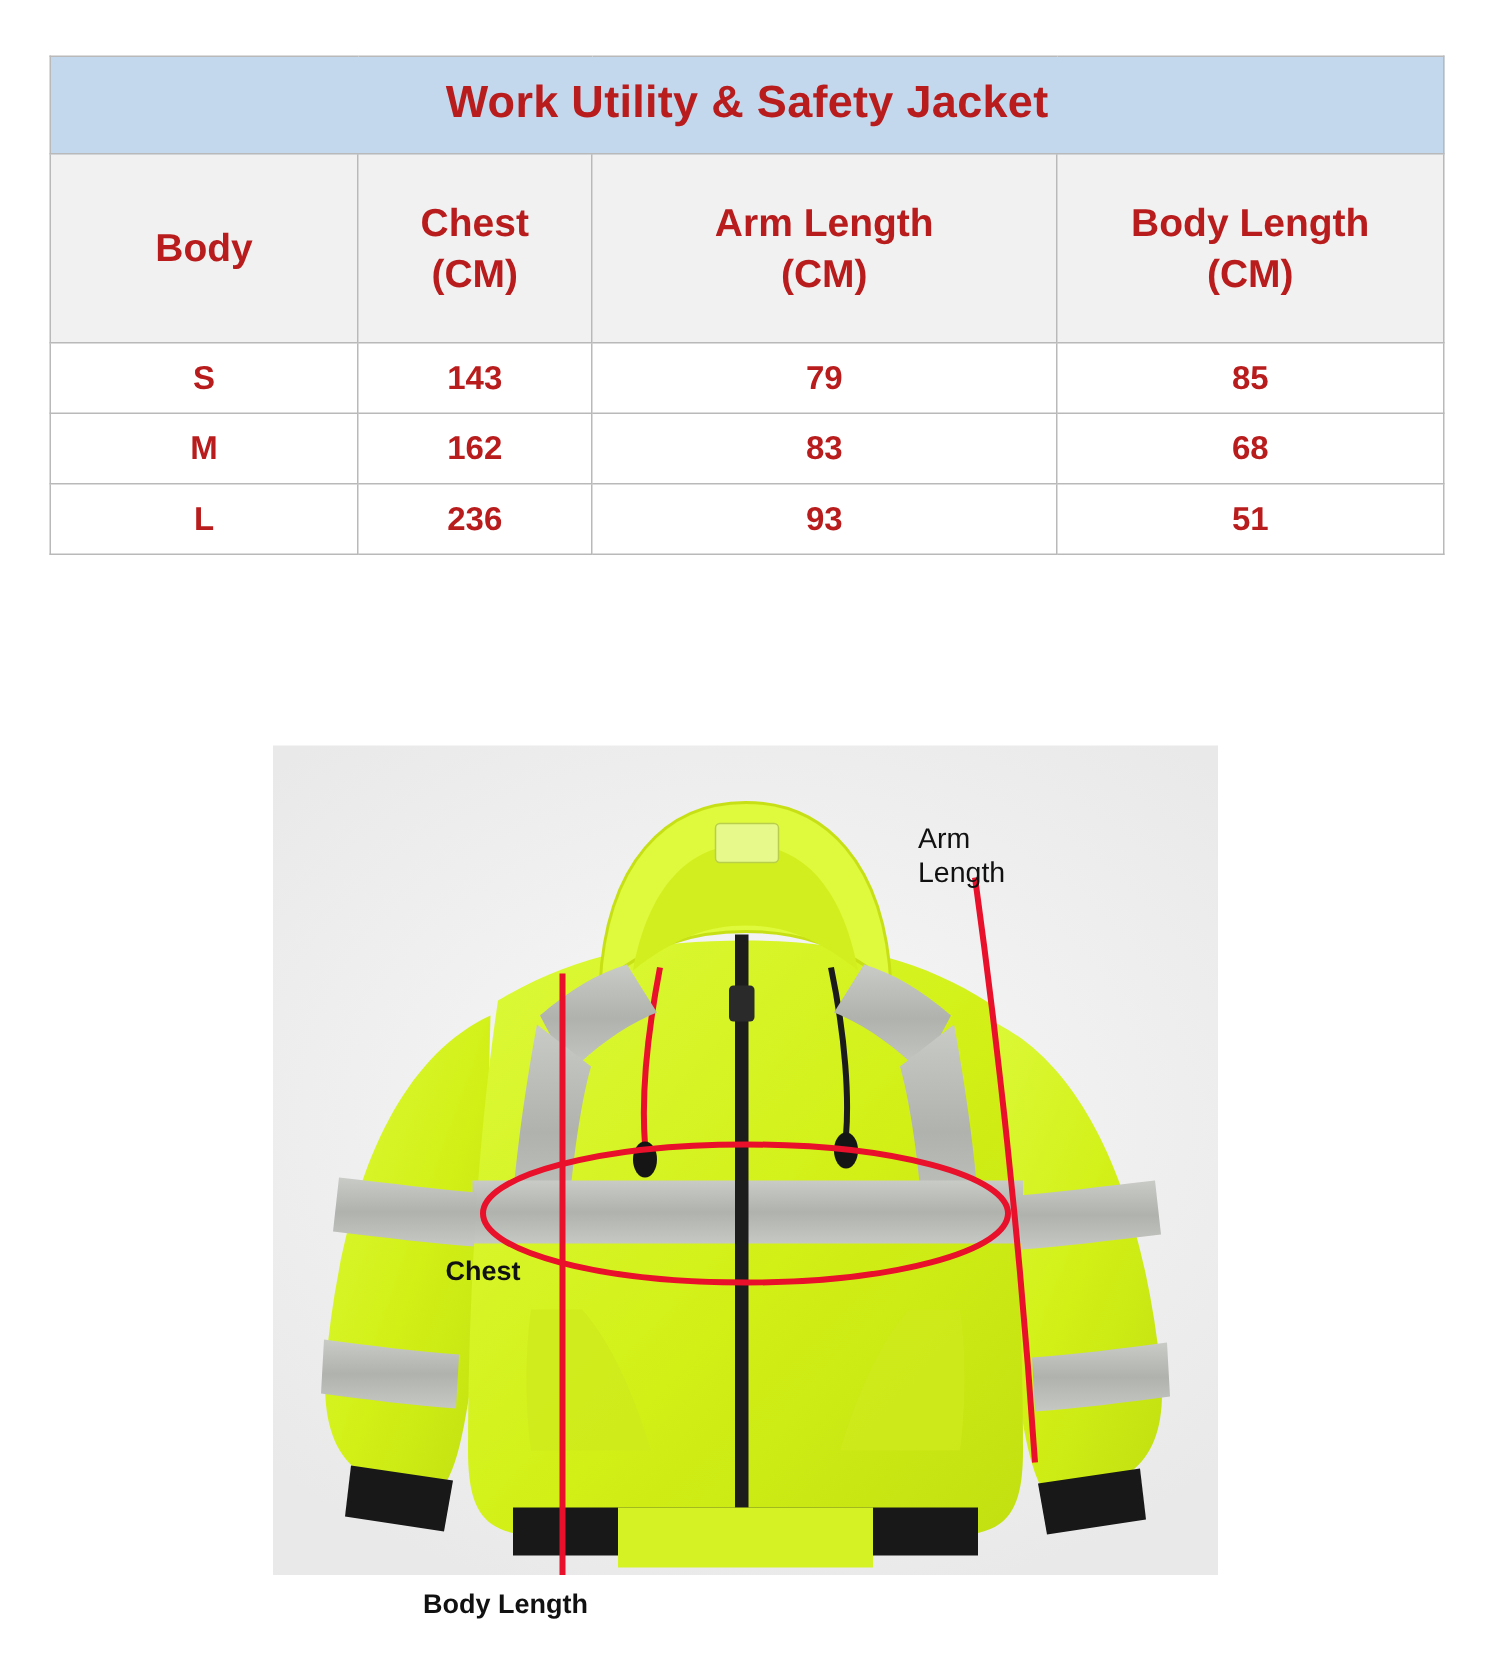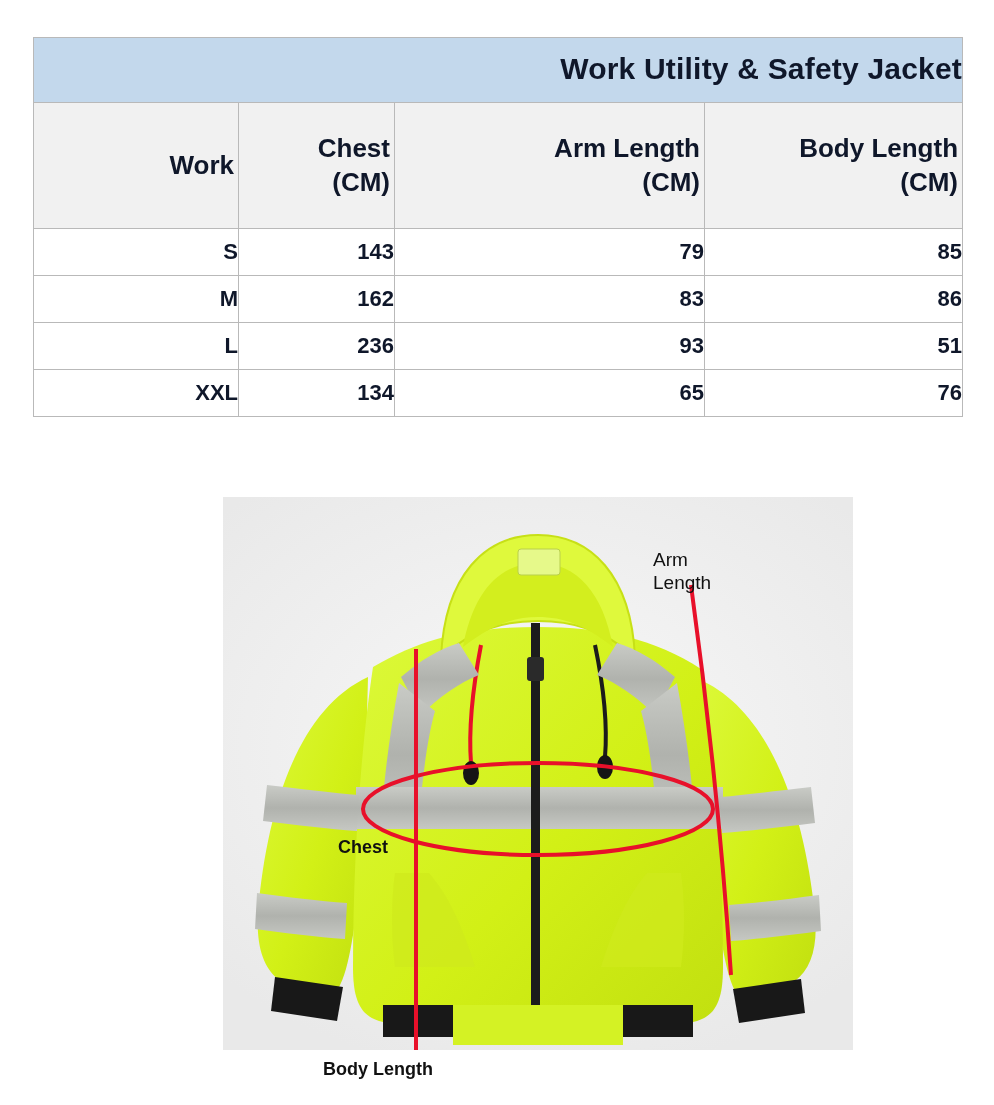--- a/index.html
+++ b/index.html
@@ -24,24 +24,24 @@
     top: 37px;
     width: 929px;
   }
   table.size-table {
     width: 100%;
     border-collapse: collapse;
     table-layout: fixed;
   }
   table.size-table td, table.size-table th {
     border: 1px solid #b9b9b9;
-    text-align: right;
+    text-align: center;
     vertical-align: middle;
     font-weight: bold;
-    color: #0f172a;
+    color: #b91c1c;
   }
   .title-cell {
     background: #c3d8ec;
     font-size: 30px;
     padding: 14px 0 16px 0;
     letter-spacing: .2px;
   }
   .head-cell {
     background: #f1f1f1;
     font-size: 26px;
@@ -61,21 +61,20 @@
   col.c-arm   { width: 310px; }
   col.c-body  { width: 258px; }
 
   
   .illus {
     position: absolute;
     left: 182px;
     top: 497px;
     width: 630px;
     height: 570px;
-    margin-left: 41px;
   }
   .photo-bg {
     position: absolute;
     left: 0; top: 0;
     width: 630px;
     height: 553px;
     background:
       radial-gradient(ellipse 70% 60% at 50% 45%, #f8f8f8 0%, #efefef 60%, #e9e9e9 100%);
   }
 
@@ -109,21 +108,21 @@
           <col class="c-chest">
           <col class="c-arm">
           <col class="c-body">
       </colgroup>
       <tbody>
         <tr>
           <td class="title-cell" colspan="4">Work Utility &amp; Safety Jacket</td>
         </tr>
         <tr>
           <td class="head-cell">
-            <span>Work</span>
+            <span>Body</span>
           </td>
           <td class="head-cell">
             <span>Chest</span>
             <span class="unit">(CM)</span>
           </td>
           <td class="head-cell">
             <span>Arm Length</span>
             <span class="unit">(CM)</span>
           </td>
           <td class="head-cell">
@@ -135,33 +134,27 @@
         <tr>
           <td class="data-cell">S</td>
           <td class="data-cell">143</td>
           <td class="data-cell">79</td>
           <td class="data-cell">85</td>
         </tr>
         <tr>
           <td class="data-cell">M</td>
           <td class="data-cell">162</td>
           <td class="data-cell">83</td>
-          <td class="data-cell">86</td>
+          <td class="data-cell">68</td>
         </tr>
         <tr>
           <td class="data-cell">L</td>
           <td class="data-cell">236</td>
           <td class="data-cell">93</td>
           <td class="data-cell">51</td>
-        </tr>
-        <tr>
-          <td class="data-cell">XXL</td>
-          <td class="data-cell">134</td>
-          <td class="data-cell">65</td>
-          <td class="data-cell">76</td>
         </tr>
       </tbody>
     </table>
   </div>
 
   <div class="illus">
     <div class="photo-bg"></div>
 
     <svg class="jacket" viewBox="0 0 630 553">
       <defs>

